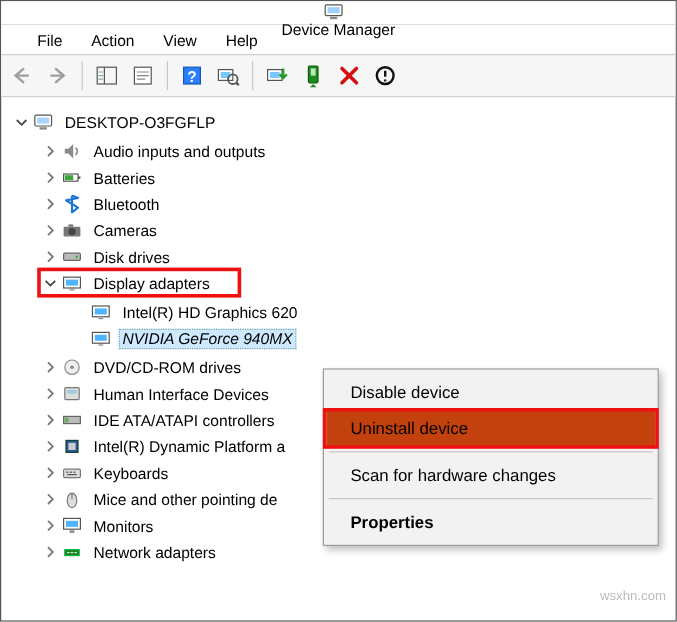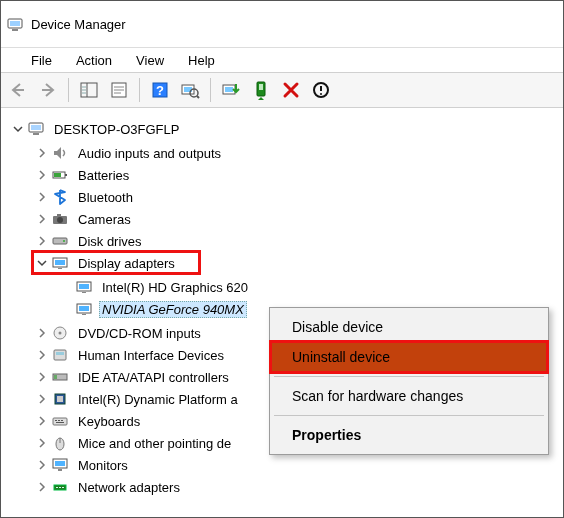--- a/index.html
+++ b/index.html
@@ -10,26 +10,27 @@
     background: #fff;
     color: #000;
     width: 564px;
     height: 518px;
     overflow: hidden;
     position: relative;
     border: 1px solid #555;
   }
   
   .titlebar {
-    height: 47px;
+    height: 20px;
     display: flex;
     align-items: center;
     padding: 0 6px;
     border-bottom: 1px solid #ddd;
     background: #fff;
+    flex-direction: column;
   }
   .titlebar .app-icon {
     width: 16px; height: 16px; margin-right: 8px;
     display: inline-flex; align-items: center; justify-content: center;
   }
   .titlebar .title { font-size: 13px; }
   
   .menubar {
     height: 24px;
     display: flex;
@@ -396,21 +397,21 @@
                 <svg viewBox="0 0 10 10">
                   <path d="M3 1 L7 5 L3 9" fill="none" stroke="#777" stroke-width="1.5"></path>
                 </svg>
               </span>
           <span class="dev-icon">
                 <svg class="i16" viewBox="0 0 16 16">
                   <circle cx="8" cy="8" r="6" fill="#eee" stroke="#888"></circle>
                   <circle cx="8" cy="8" r="1.5" fill="#888"></circle>
                 </svg>
               </span>
-          <span class="label">DVD/CD-ROM inputs</span>
+          <span class="label">DVD/CD-ROM drives</span>
         </div>
           </li>
 
         <li class="node">
             <div class="row">
           <span class="expander">
                 <svg viewBox="0 0 10 10">
                   <path d="M3 1 L7 5 L3 9" fill="none" stroke="#777" stroke-width="1.5"></path>
                 </svg>
               </span>

